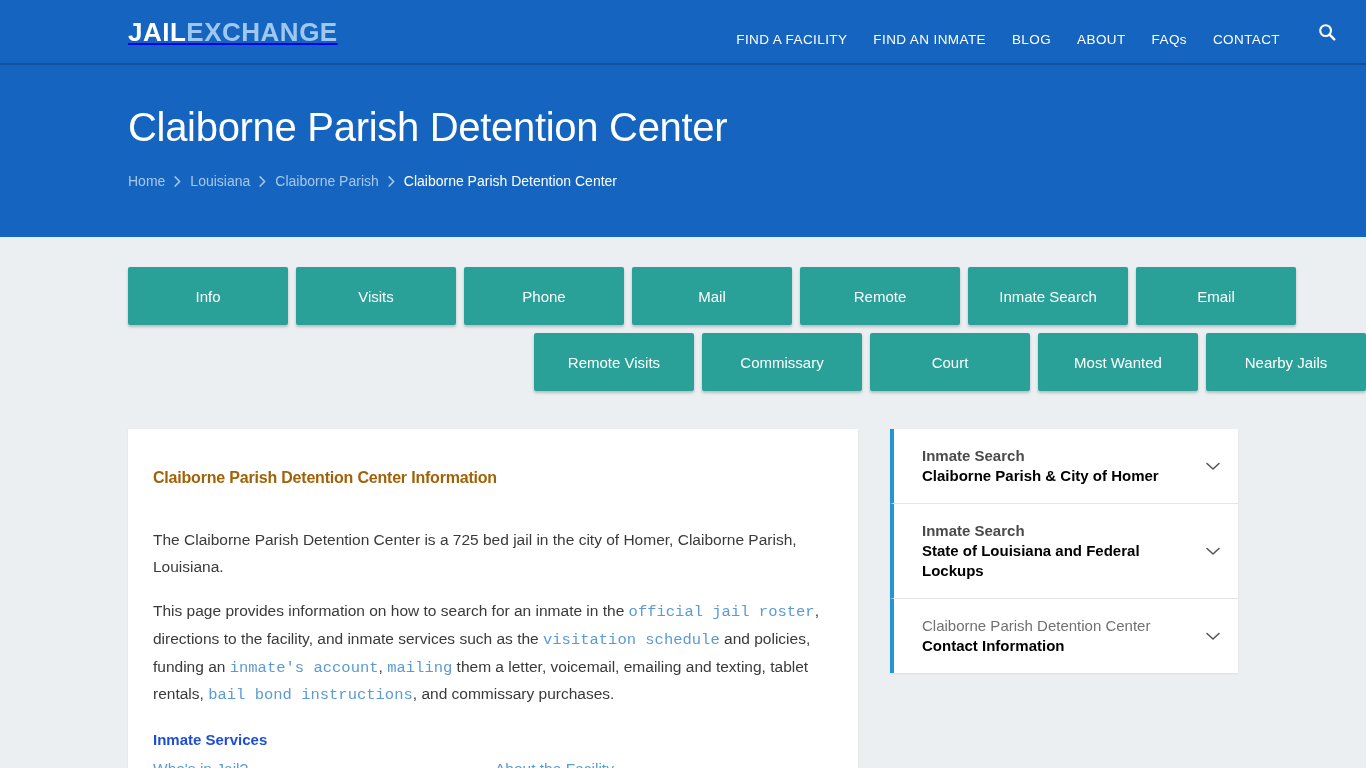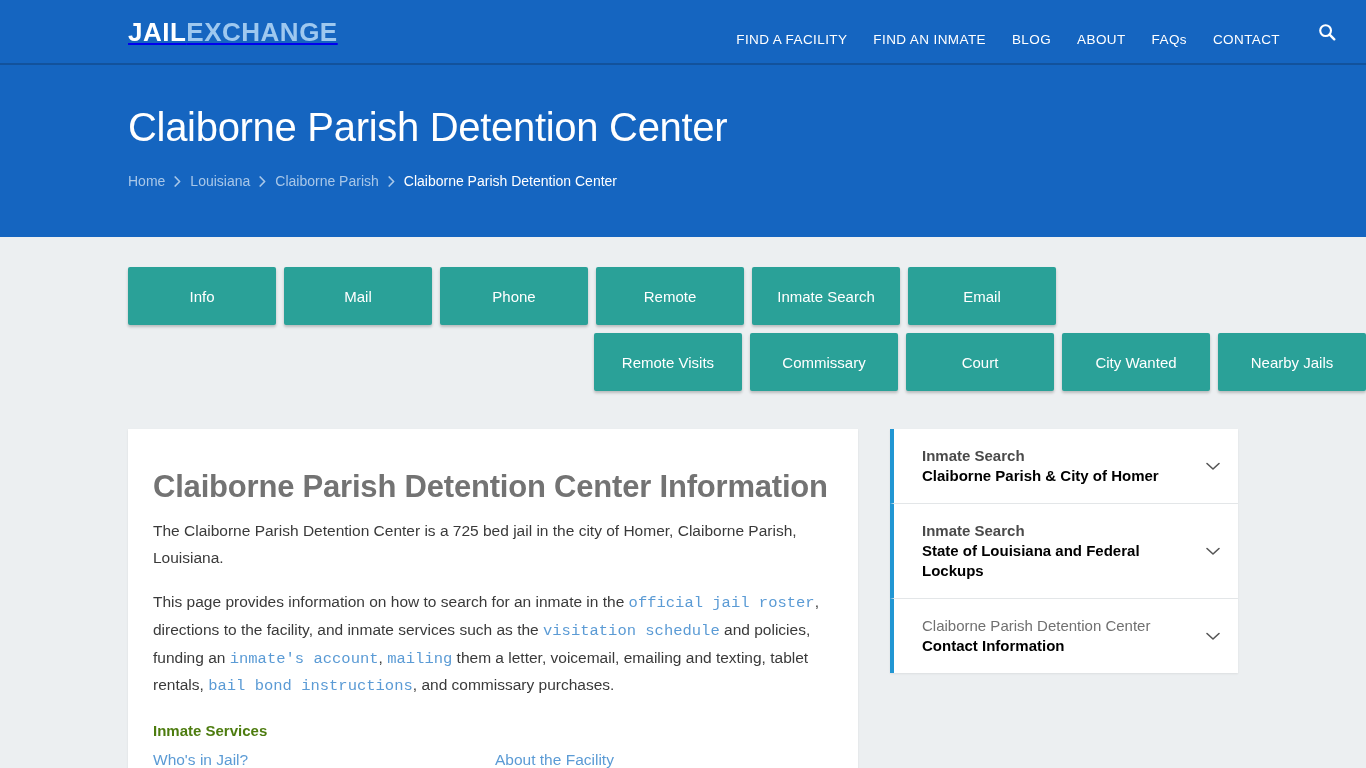--- a/index.html
+++ b/index.html
@@ -106,21 +106,21 @@
     width: 1366px;
   }
   .btn-row {
     display: flex;
     gap: 8px;
     margin-bottom: 8px;
   }
   .btn-row.row2 { padding-left: 156px; justify-content: flex-end; }
 
   .pill {
-    width: 148px;
+    width: 160px;
     height: 58px;
     background: #2aa198;
     color: #ffffff;
     font-size: 15px;
     border: none;
     border-radius: 2px;
     display: flex;
     align-items: center;
     justify-content: center;
     cursor: pointer;
@@ -138,45 +138,45 @@
   }
 
   .main-card {
     width: 730px;
     background: #ffffff;
     padding: 40px 0 28px 25px;
     box-shadow: 0 1px 2px rgba(0,0,0,0.08);
   }
 
   .card-title {
-    font-size: 31px;
-    font-weight: bold;
-    color: #737373;
-    margin-bottom: 13px;
+    font-size: 16px;
+    font-weight: bold;
+    color: #a16207;
+    margin-bottom: 40px;
     letter-spacing: -0.2px;
   }
 
   .para {
     font-size: 15.5px;
     line-height: 1.72;
     color: #3a3a3a;
     max-width: 684px;
     margin-bottom: 18px;
   }
 
   .lnk {
     color: #5b9bd5;
     text-decoration: none;
     font-family: Liberation Mono, monospace;
   }
 
   .svc-head {
     font-size: 15px;
     font-weight: bold;
-    color: #4d7c0f;
+    color: #1d4ed8;
     margin-top: 22px;
     margin-bottom: 8px;
   }
 
   .svc-grid {
     display: flex;
   }
   .svc-col {
     width: 342px;
     display: flex;
@@ -280,31 +280,32 @@
           <path d="M1.2 1 L5.6 5.5 L1.2 10" stroke="#a8c7e8" stroke-width="1.7" stroke-linecap="round" stroke-linejoin="round"></path>
         </svg>
     </span>
     <span class="crumb current">Claiborne Parish Detention Center</span>
   </div>
 </div>
 
 <div class="btn-zone">
   <div class="btn-row row1">
     <button class="pill">Info</button>
+    <button class="pill">Visits</button>
+    <button class="pill">Phone</button>
     <button class="pill">Mail</button>
-    <button class="pill">Phone</button>
     <button class="pill">Remote</button>
     <button class="pill">Inmate Search</button>
     <button class="pill">Email</button>
   </div>
   <div class="btn-row row2">
     <button class="pill">Remote Visits</button>
     <button class="pill">Commissary</button>
     <button class="pill">Court</button>
-    <button class="pill">City Wanted</button>
+    <button class="pill">Most Wanted</button>
     <button class="pill">Nearby Jails</button>
   </div>
 </div>
 
 <div class="content">
 
   <div class="main-card">
     <h2 class="card-title">Claiborne Parish Detention Center Information</h2>
 
     <p class="para">The Claiborne Parish Detention Center is a 725 bed jail in the city of Homer, Claiborne Parish, Louisiana.</p>

